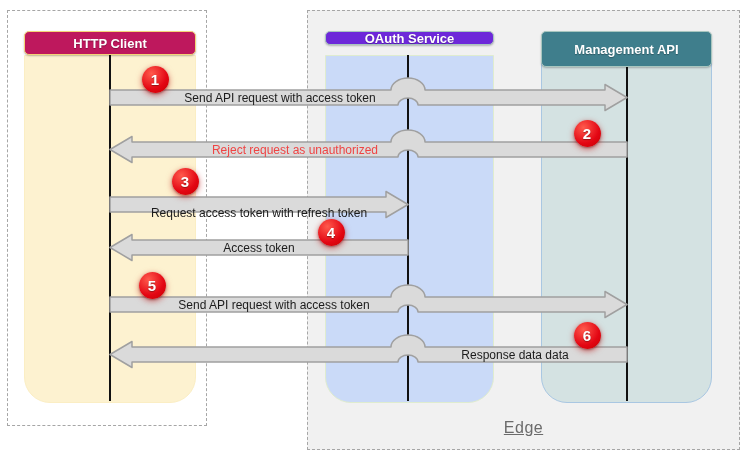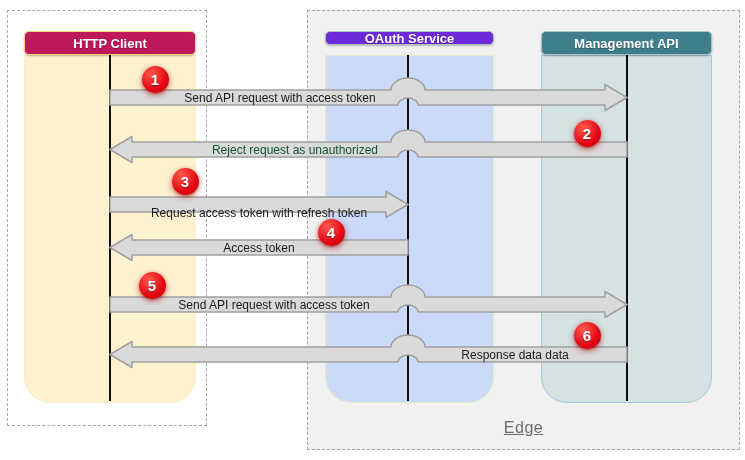--- a/index.html
+++ b/index.html
@@ -49,38 +49,38 @@
       <div class="actor-header" style="left: 24px; top: 31px; width: 172px; height: 24px; background: #be185d; border: 1px solid rgb(243, 212, 120);">
         <span>HTTP Client</span>
       </div>
       <div class="lane" style="left: 325px; top: 55px; width: 169px; height: 348px; background: rgb(202, 218, 248); border: 1px solid rgb(223, 236, 207);"></div>
       <div class="lifeline" style="left: 407px; top: 55px; height: 346px; background: rgb(17, 17, 17);"></div>
       <div class="actor-header" style="left: 325px; top: 31px; width: 169px; height: 14px; background: #6d28d9; border: 1px solid rgb(168, 198, 191);">
         <span>OAuth Service</span>
       </div>
       <div class="lane" style="left: 541px; top: 55px; width: 171px; height: 348px; background: rgb(212, 226, 226); border: 1px solid rgb(169, 199, 226);"></div>
       <div class="lifeline" style="left: 626px; top: 55px; height: 346px; background: rgb(17, 17, 17);"></div>
-      <div class="actor-header" style="left: 541px; top: 31px; width: 171px; height: 24px; background: rgb(63, 126, 140); border: 1px solid rgb(168, 198, 191);">
+      <div class="actor-header" style="left: 541px; top: 31px; width: 171px; height: 36px; background: rgb(63, 126, 140); border: 1px solid rgb(168, 198, 191);">
         <span>Management API</span>
       </div>
     </div>
   <svg class="arrows" id="arrows-svg" width="745" height="460" viewBox="0 0 745 460">
       <path d="M 110 90 L 391 90 A 17 12 0 0 1 425 90 L 605 90 L 605 84.5 L 627 97.5 L 605 110.5 L 605 105 L 418 105 A 10 7 0 0 0 398 105 L 110 105 Z" fill="#dadada" stroke="#a0a0a0" stroke-width="1.5" stroke-linejoin="round"></path>
       <path d="M 627 142 L 425 142 A 17 12 0 0 0 391 142 L 132 142 L 132 136.5 L 110 149.5 L 132 162.5 L 132 157 L 398 157 A 10 7 0 0 1 418 157 L 627 157 Z" fill="#dadada" stroke="#a0a0a0" stroke-width="1.5" stroke-linejoin="round"></path>
       <path d="M 110 197 L 386 197 L 386 191.5 L 408 204.5 L 386 217.5 L 386 212 L 110 212 Z" fill="#dadada" stroke="#a0a0a0" stroke-width="1.5" stroke-linejoin="round"></path>
       <path d="M 408 240 L 132 240 L 132 234.5 L 110 247.5 L 132 260.5 L 132 255 L 408 255 Z" fill="#dadada" stroke="#a0a0a0" stroke-width="1.5" stroke-linejoin="round"></path>
       <path d="M 110 297 L 391 297 A 17 12 0 0 1 425 297 L 605 297 L 605 291.5 L 627 304.5 L 605 317.5 L 605 312 L 418 312 A 10 7 0 0 0 398 312 L 110 312 Z" fill="#dadada" stroke="#a0a0a0" stroke-width="1.5" stroke-linejoin="round"></path>
       <path d="M 627 347 L 425 347 A 17 12 0 0 0 391 347 L 132 347 L 132 341.5 L 110 354.5 L 132 367.5 L 132 362 L 398 362 A 10 7 0 0 1 418 362 L 627 362 Z" fill="#dadada" stroke="#a0a0a0" stroke-width="1.5" stroke-linejoin="round"></path>
     </svg>
   <div id="annotations">
       <div class="msg-label" style="left: 280px; top: 90px; height: 15px; color: rgb(27, 27, 27);">Send API request with access token</div>
       <div class="badge" style="left: 141.5px; top: 65.5px;">
         <span>1</span>
       </div>
-      <div class="msg-label" style="left: 295px; top: 142px; height: 15px; color: #14532d;">Reject request as unauthorized</div>
+      <div class="msg-label" style="left: 295px; top: 142px; height: 15px; color: #ef4444;">Reject request as unauthorized</div>
       <div class="badge" style="left: 573.5px; top: 119.5px;">
         <span>2</span>
       </div>
       <div class="msg-label" style="left: 259px; top: 197px; height: 31px; color: rgb(27, 27, 27);">Request access token with refresh token</div>
       <div class="badge" style="left: 171.5px; top: 167.5px;">
         <span>3</span>
       </div>
       <div class="msg-label" style="left: 259px; top: 240px; height: 15px; color: rgb(27, 27, 27);">Access token</div>
       <div class="badge" style="left: 317.5px; top: 218.5px;">
         <span>4</span>

